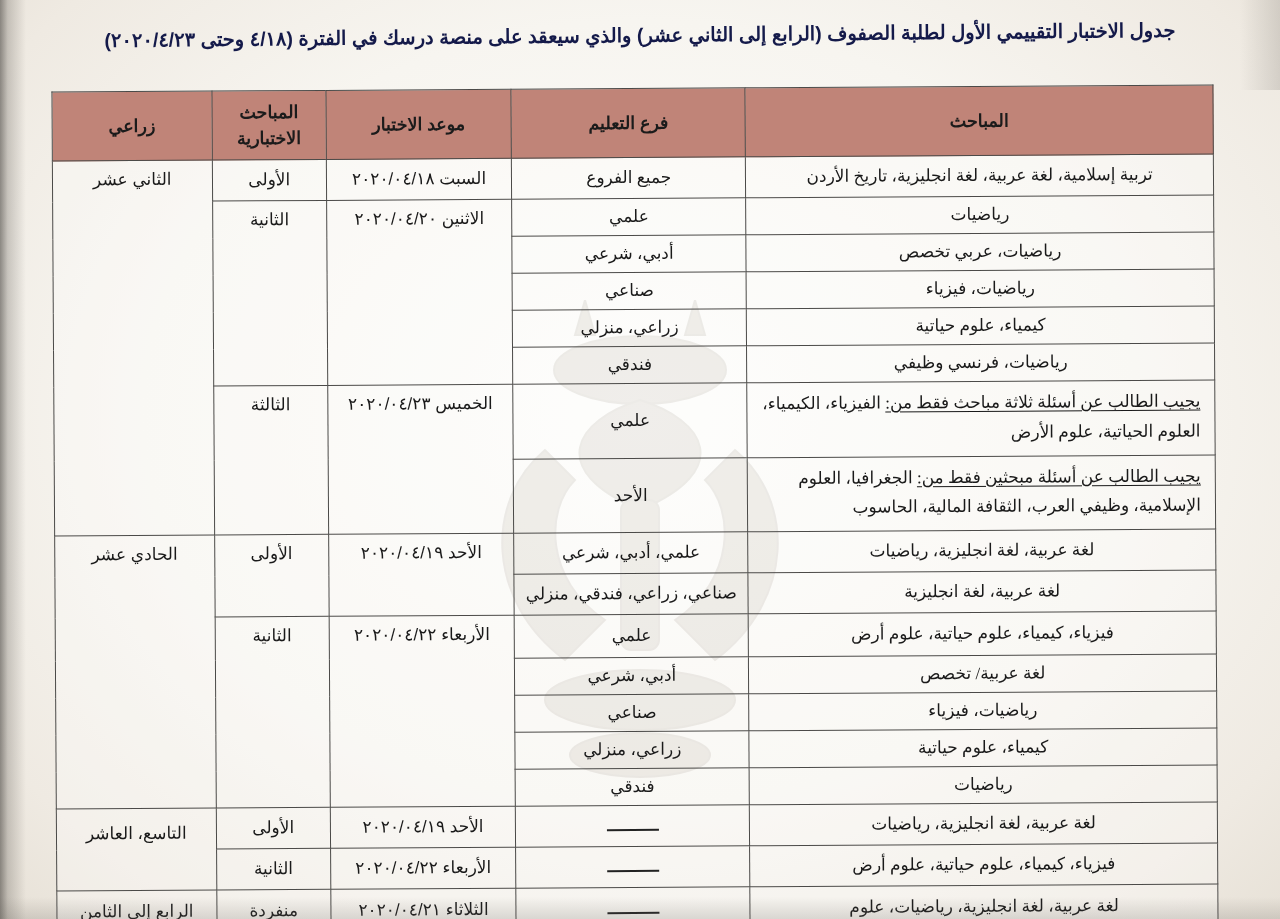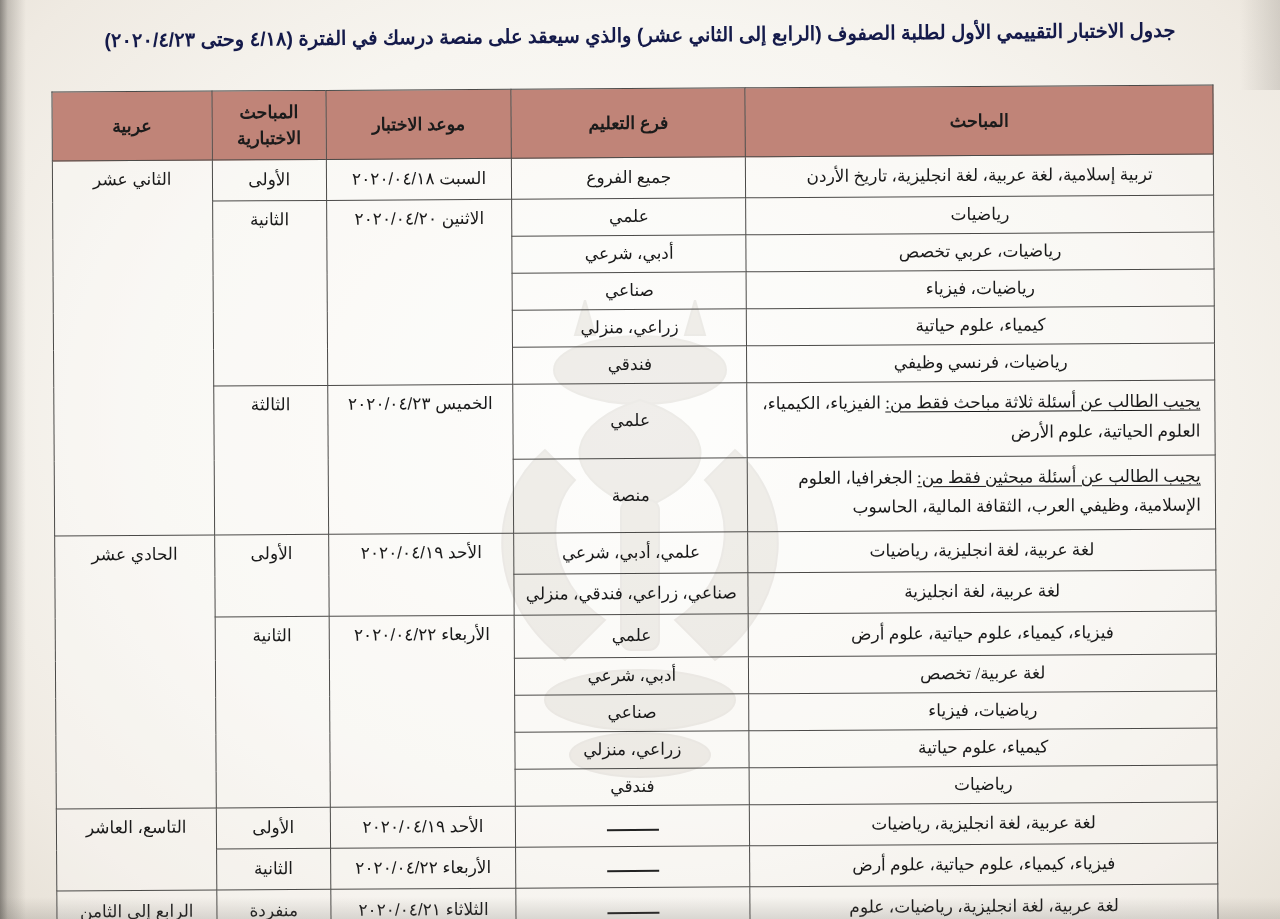--- a/index.html
+++ b/index.html
@@ -173,21 +173,21 @@
   <div id="title">جدول الاختبار التقييمي الأول لطلبة الصفوف (الرابع إلى الثاني عشر) والذي سيعقد على منصة درسك في الفترة (٤/١٨ وحتى ٢٠٢٠/٤/٢٣)</div>
 
   <div id="table-wrap">
     <table class="schedule">
       <thead>
         <tr>
           <th class="col-subjects">المباحث</th>
           <th class="col-branch">فرع التعليم</th>
           <th class="col-date">موعد الاختبار</th>
           <th class="col-paper">المباحث الاختبارية</th>
-          <th class="col-grade">عربية</th>
+          <th class="col-grade">زراعي</th>
         </tr>
       </thead>
       <tbody>
 
         <tr class="row-h-md">
           <td class="c-subjects">تربية إسلامية، لغة عربية، لغة انجليزية، تاريخ الأردن</td>
           <td class="c-branch">جميع الفروع</td>
           <td class="c-date">السبت ٢٠٢٠/٠٤/١٨</td>
           <td class="c-paper">الأولى</td>
           <td class="c-grade" rowspan="8" style="vertical-align:top; padding-top:6px;">الثاني عشر</td>
@@ -219,21 +219,21 @@
 
         <tr>
           <td class="c-subjects multi"><span class="u-line">يجيب الطالب عن أسئلة ثلاثة مباحث فقط من:</span><span> الفيزياء، الكيمياء، العلوم الحياتية، علوم الأرض</span></td>
           <td class="c-branch">علمي</td>
           <td class="c-date" rowspan="2" style="vertical-align:top; padding-top:6px;">الخميس ٢٠٢٠/٠٤/٢٣</td>
           <td class="c-paper" rowspan="2" style="vertical-align:top; padding-top:6px;">الثالثة</td>
         </tr>
 
         <tr>
           <td class="c-subjects multi"><span class="u-line">يجيب الطالب عن أسئلة مبحثين فقط من:</span><span> الجغرافيا، العلوم الإسلامية، وظيفي العرب، الثقافة المالية، الحاسوب</span></td>
-          <td class="c-branch">منصة</td>
+          <td class="c-branch">الأحد</td>
         </tr>
 
         <tr class="row-h-md">
           <td class="c-subjects">لغة عربية، لغة انجليزية، رياضيات</td>
           <td class="c-branch">علمي، أدبي، شرعي</td>
           <td class="c-date" rowspan="2" style="vertical-align:top; padding-top:6px;">الأحد ٢٠٢٠/٠٤/١٩</td>
           <td class="c-paper" rowspan="2" style="vertical-align:top; padding-top:6px;">الأولى</td>
           <td class="c-grade" rowspan="7" style="vertical-align:top; padding-top:6px;">الحادي عشر</td>
         </tr>
         <tr class="row-h-md">
@@ -262,21 +262,21 @@
         <tr class="row-h-sm">
           <td class="c-subjects">رياضيات</td>
           <td class="c-branch">فندقي</td>
         </tr>
 
         <tr class="row-h-md">
           <td class="c-subjects">لغة عربية، لغة انجليزية، رياضيات</td>
           <td class="c-branch"><span class="dash"></span></td>
           <td class="c-date">الأحد ٢٠٢٠/٠٤/١٩</td>
           <td class="c-paper">الأولى</td>
-          <td class="c-grade" rowspan="2" style="vertical-align:top; padding-top:6px;">التاسع، العاشر</td>
+          <td class="c-grade" rowspan="2" style="vertical-align:top; padding-top:12px;">التاسع، العاشر</td>
         </tr>
         <tr class="row-h-md">
           <td class="c-subjects">فيزياء، كيمياء، علوم حياتية، علوم أرض</td>
           <td class="c-branch"><span class="dash"></span></td>
           <td class="c-date">الأربعاء ٢٠٢٠/٠٤/٢٢</td>
           <td class="c-paper">الثانية</td>
         </tr>
 
         <tr class="row-h-lg">
           <td class="c-subjects">لغة عربية، لغة انجليزية، رياضيات، علوم</td>

